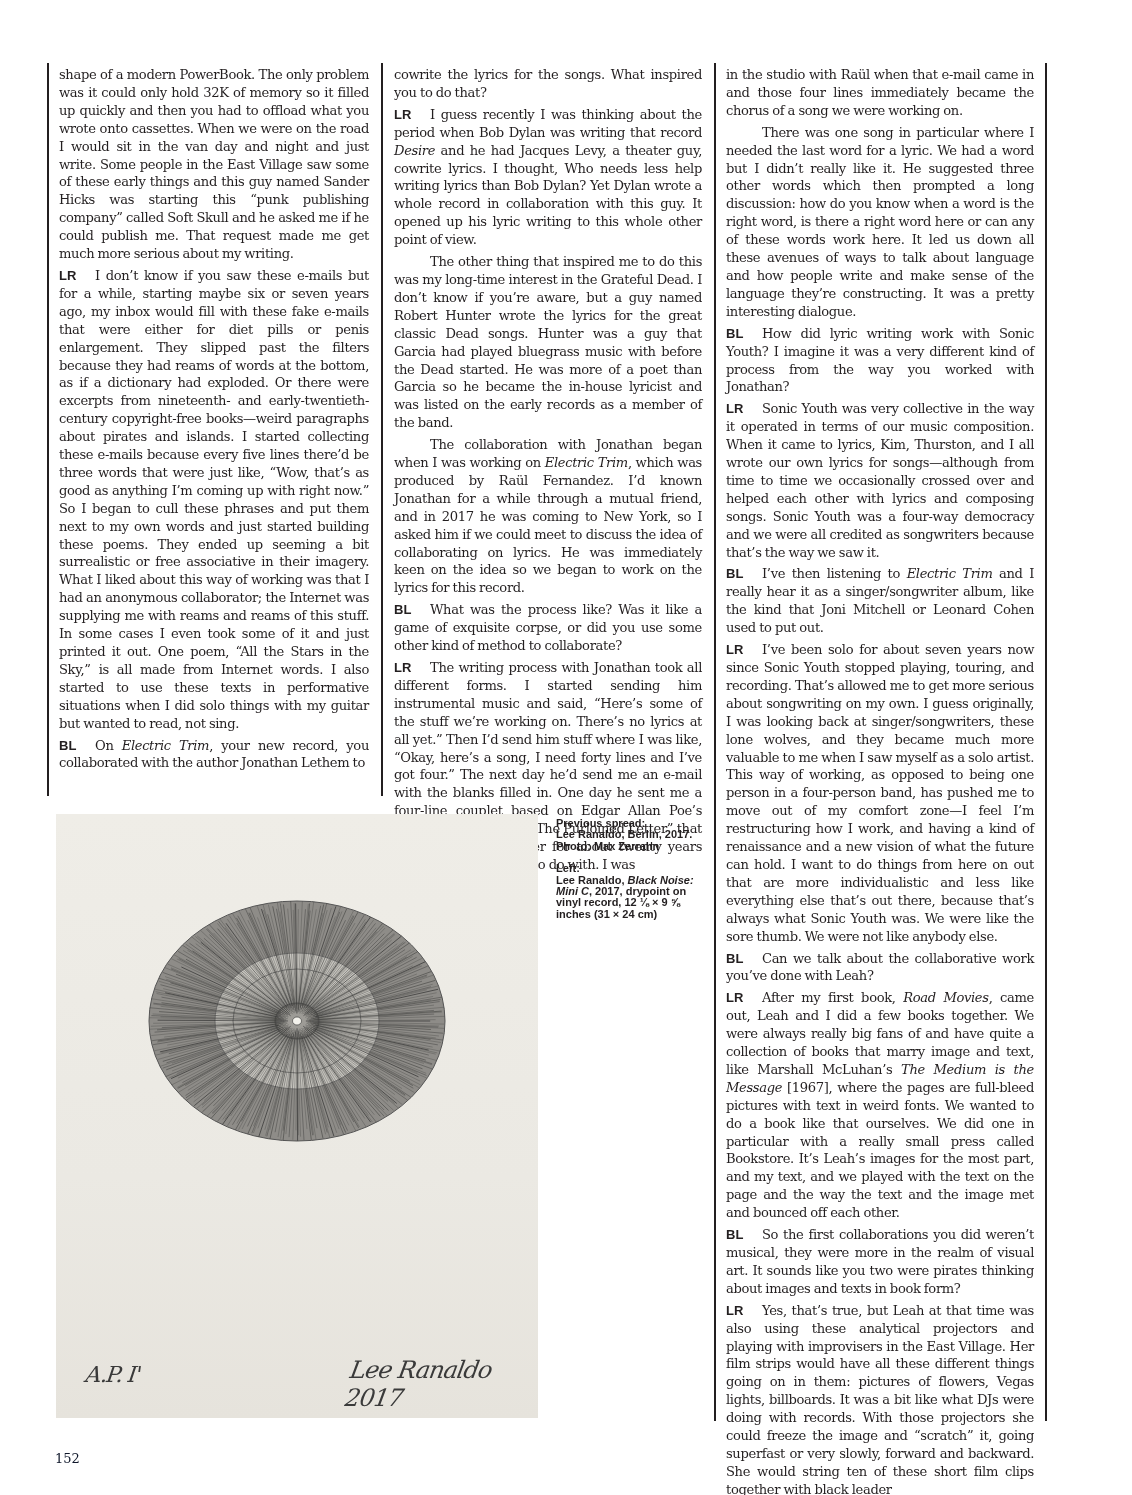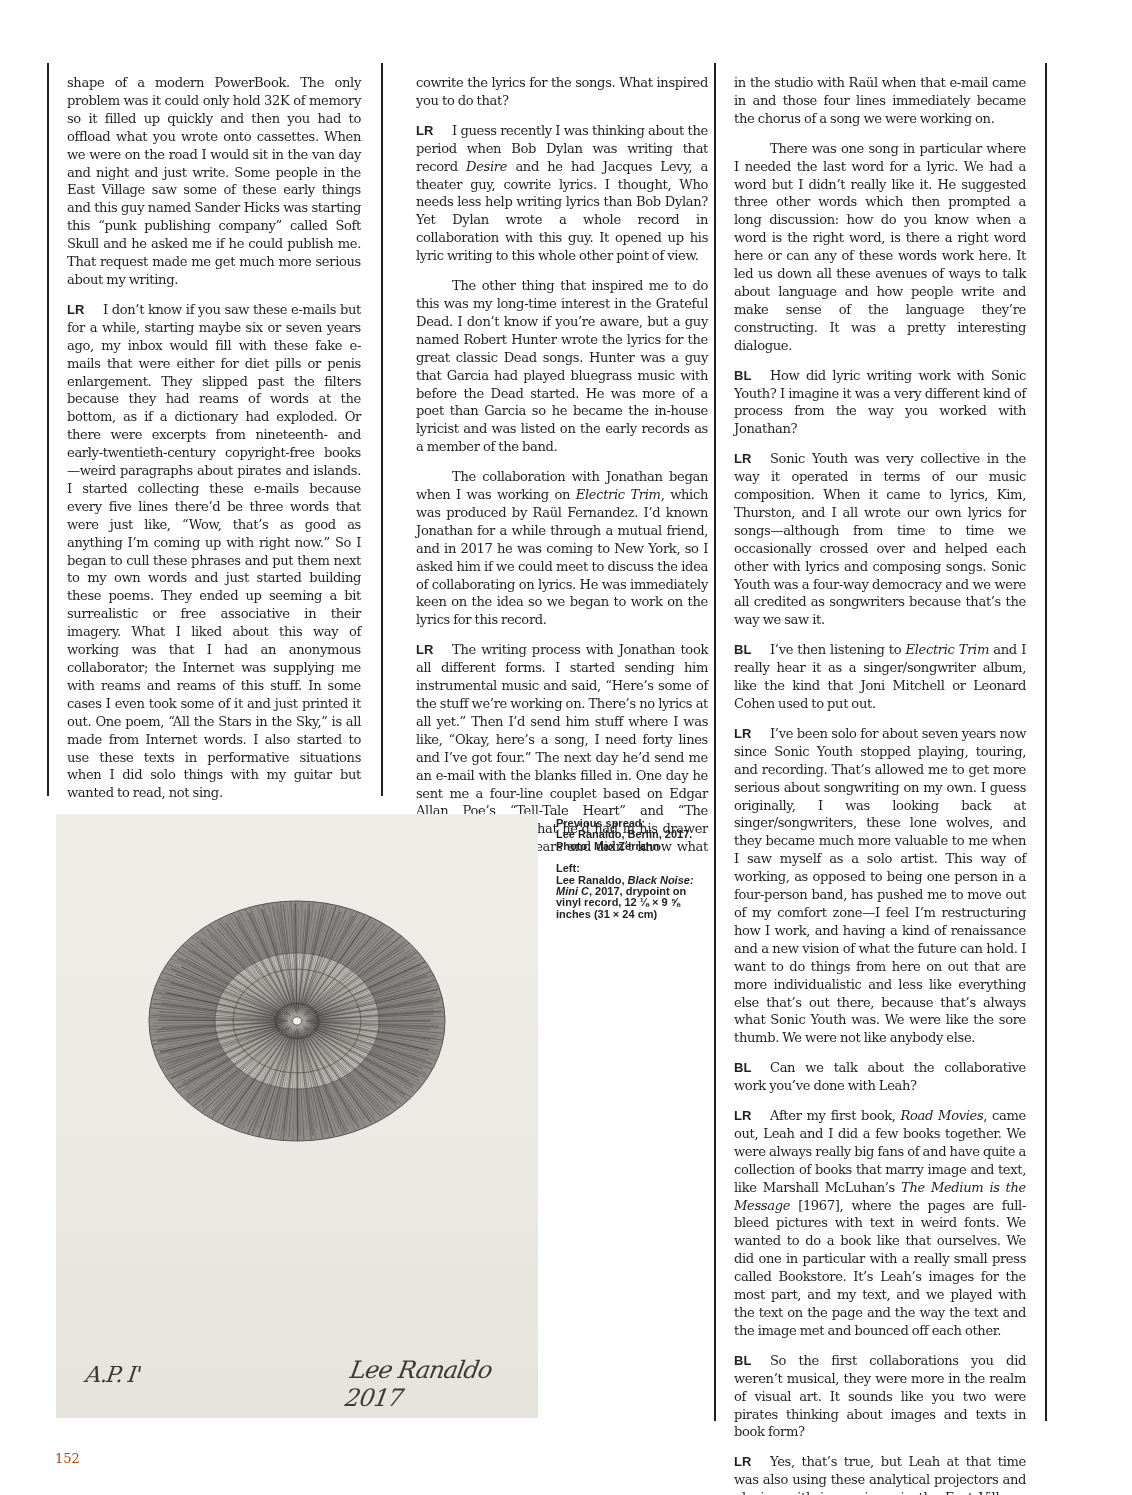--- a/index.html
+++ b/index.html
@@ -8,33 +8,33 @@
   .col {
     position: absolute;
     font-family: "DejaVu Serif", "Liberation Serif", serif;
     font-size: 13.1px;
     line-height: 17.9px;
     text-align: justify;
     letter-spacing: -0.35px;
     word-spacing: -0.5px;
     hyphens: manual;
   }
-  .col p { margin: 12px; }
+  .col p { margin: 4px; }
   .col p.indent { text-indent: 36px; }
   .col .spk {
     font-family: "Liberation Sans", "DejaVu Sans", sans-serif;
     font-weight: bold;
     font-size: 13px;
     letter-spacing: 0;
     display: inline-block;
     width: 36px;
   }
   .col em { font-style: italic; }
   #col1 { left: 55px; top: 62px; width: 318px; }
-  #col2 { left: 404px; top: 62px; width: 316px; }
+  #col2 { left: 390px; top: 62px; width: 316px; }
   #col3 { left: 722px; top: 62px; width: 316px; }
   .rule { position: absolute; width: 1.5px; background: #231f20; }
   #rule-l { left: 47px; top: 63px; height: 733px; }
   #rule-m1 { left: 381px; top: 63px; height: 733px; }
   #rule-m2 { left: 714px; top: 63px; height: 1358px; }
   #rule-r { left: 1045px; top: 63px; height: 1358px; }
   .artwork {
     position: absolute; left: 56px; top: 814px; width: 482px; height: 604px;
     background: linear-gradient(180deg, #efede7 0%, #ebe9e3 60%, #e6e3dc 100%);
   }
@@ -46,21 +46,21 @@
   #inscr-ap { left: 30px; top: 548px; transform: skewX(-8deg); }
   #inscr-sig { left: 292px; top: 542px; transform: skewX(-10deg); font-size: 24px; }
   .caption {
     position: absolute; left: 556px; top: 818px; width: 150px;
     font-family: "Liberation Sans", "DejaVu Sans", sans-serif;
     font-weight: bold; font-size: 11px; line-height: 11.4px; color: #231f20;
   }
   .caption p { margin: 0 0 11px 0; }
   .folio {
     position: absolute; left: 55px; top: 1451px;
-    font-family: "DejaVu Serif", serif; font-size: 13px; color: #c2410c;
+    font-family: "DejaVu Serif", serif; font-size: 13px; color: #0f172a;
   }
 </style>
 </head>
 <body>
 
 <div class="page">
 
   <div class="rule" id="rule-l"></div>
   <div class="rule" id="rule-m1"></div>
   <div class="rule" id="rule-m2"></div>
@@ -69,20 +69,21 @@
   <div class="col" id="col1">
       <p><span>shape of a modern PowerBook. The only problem was it could only hold 32K of memory so it filled up quickly and then you had to offload what you wrote onto cassettes. When we were on the road I would sit in the van day and night and just write. Some people in the East Village saw some of these early things and this guy named Sander Hicks was starting this “punk publishing company” called Soft Skull and he asked me if he could publish me. That request made me get much more serious about my writing.</span></p>
       <p><span class="spk">LR</span><span>I don’t know if you saw these e-mails but for a while, starting maybe six or seven years ago, my inbox would fill with these fake e-mails that were either for diet pills or penis enlargement. They slipped past the filters because they had reams of words at the bottom, as if a dictionary had exploded. Or there were excerpts from nineteenth- and early-twentieth-century copyright-free books—weird paragraphs about pirates and islands. I started collecting these e-mails because every five lines there’d be three words that were just like, “Wow, that’s as good as anything I’m coming up with right now.” So I began to cull these phrases and put them next to my own words and just started building these poems. They ended up seeming a bit surrealistic or free associative in their imagery. What I liked about this way of working was that I had an anonymous collaborator; the Internet was supplying me with reams and reams of this stuff. In some cases I even took some of it and just printed it out. One poem, “All the Stars in the Sky,” is all made from Internet words. I also started to use these texts in performative situations when I did solo things with my guitar but wanted to read, not sing.</span></p>
       <p><span class="spk">BL</span><span>On </span><em>Electric Trim</em><span>, your new record, you collaborated with the author Jonathan Lethem to</span></p>
     </div>
   <div class="col" id="col2">
       <p><span>cowrite the lyrics for the songs. What inspired you to do that?</span></p>
       <p><span class="spk">LR</span><span>I guess recently I was thinking about the period when Bob Dylan was writing that record </span><em>Desire</em><span> and he had Jacques Levy, a theater guy, cowrite lyrics. I thought, Who needs less help writing lyrics than Bob Dylan? Yet Dylan wrote a whole record in collaboration with this guy. It opened up his lyric writing to this whole other point of view.</span></p>
       <p class="indent"><span>The other thing that inspired me to do this was my long-time interest in the Grateful Dead. I don’t know if you’re aware, but a guy named Robert Hunter wrote the lyrics for the great classic Dead songs. Hunter was a guy that Garcia had played bluegrass music with before the Dead started. He was more of a poet than Garcia so he became the in-house lyricist and was listed on the early records as a member of the band.</span></p>
       <p class="indent"><span>The collaboration with Jonathan began when I was working on </span><em>Electric Trim</em><span>, which was produced by Raül Fernandez. I’d known Jonathan for a while through a mutual friend, and in 2017 he was coming to New York, so I asked him if we could meet to discuss the idea of collaborating on lyrics. He was immediately keen on the idea so we began to work on the lyrics for this record.</span></p>
+      <p><span class="spk">BL</span><span>What was the process like? Was it like a game of exquisite corpse, or did you use some other kind of method to collaborate?</span></p>
       <p><span class="spk">LR</span><span>The writing process with Jonathan took all different forms. I started sending him instrumental music and said, “Here’s some of the stuff we’re working on. There’s no lyrics at all yet.” Then I’d send him stuff where I was like, “Okay, here’s a song, I need forty lines and I’ve got four.” The next day he’d send me an e-mail with the blanks filled in. One day he sent me a four-line couplet based on Edgar Allan Poe’s “Tell-Tale Heart” and “The Purloined Letter” that he’d had in his drawer for about twenty years and didn’t know what to do with. I was</span></p>
     </div>
   <div class="col" id="col3">
       <p><span>in the studio with Raül when that e-mail came in and those four lines immediately became the chorus of a song we were working on.</span></p>
       <p class="indent"><span>There was one song in particular where I needed the last word for a lyric. We had a word but I didn’t really like it. He suggested three other words which then prompted a long discussion: how do you know when a word is the right word, is there a right word here or can any of these words work here. It led us down all these avenues of ways to talk about language and how people write and make sense of the language they’re constructing. It was a pretty interesting dialogue.</span></p>
       <p><span class="spk">BL</span><span>How did lyric writing work with Sonic Youth? I imagine it was a very different kind of process from the way you worked with Jonathan?</span></p>
       <p><span class="spk">LR</span><span>Sonic Youth was very collective in the way it operated in terms of our music composition. When it came to lyrics, Kim, Thurston, and I all wrote our own lyrics for songs—although from time to time we occasionally crossed over and helped each other with lyrics and composing songs. Sonic Youth was a four-way democracy and we were all credited as songwriters because that’s the way we saw it.</span></p>
       <p><span class="spk">BL</span><span>I’ve then listening to </span><em>Electric Trim</em><span> and I really hear it as a singer/songwriter album, like the kind that Joni Mitchell or Leonard Cohen used to put out.</span></p>
       <p><span class="spk">LR</span><span>I’ve been solo for about seven years now since Sonic Youth stopped playing, touring, and recording. That’s allowed me to get more serious about songwriting on my own. I guess originally, I was looking back at singer/songwriters, these lone wolves, and they became much more valuable to me when I saw myself as a solo artist. This way of working, as opposed to being one person in a four-person band, has pushed me to move out of my comfort zone—I feel I’m restructuring how I work, and having a kind of renaissance and a new vision of what the future can hold. I want to do things from here on out that are more individualistic and less like everything else that’s out there, because that’s always what Sonic Youth was. We were like the sore thumb. We were not like anybody else.</span></p>
       <p><span class="spk">BL</span><span>Can we talk about the collaborative work you’ve done with Leah?</span></p>

